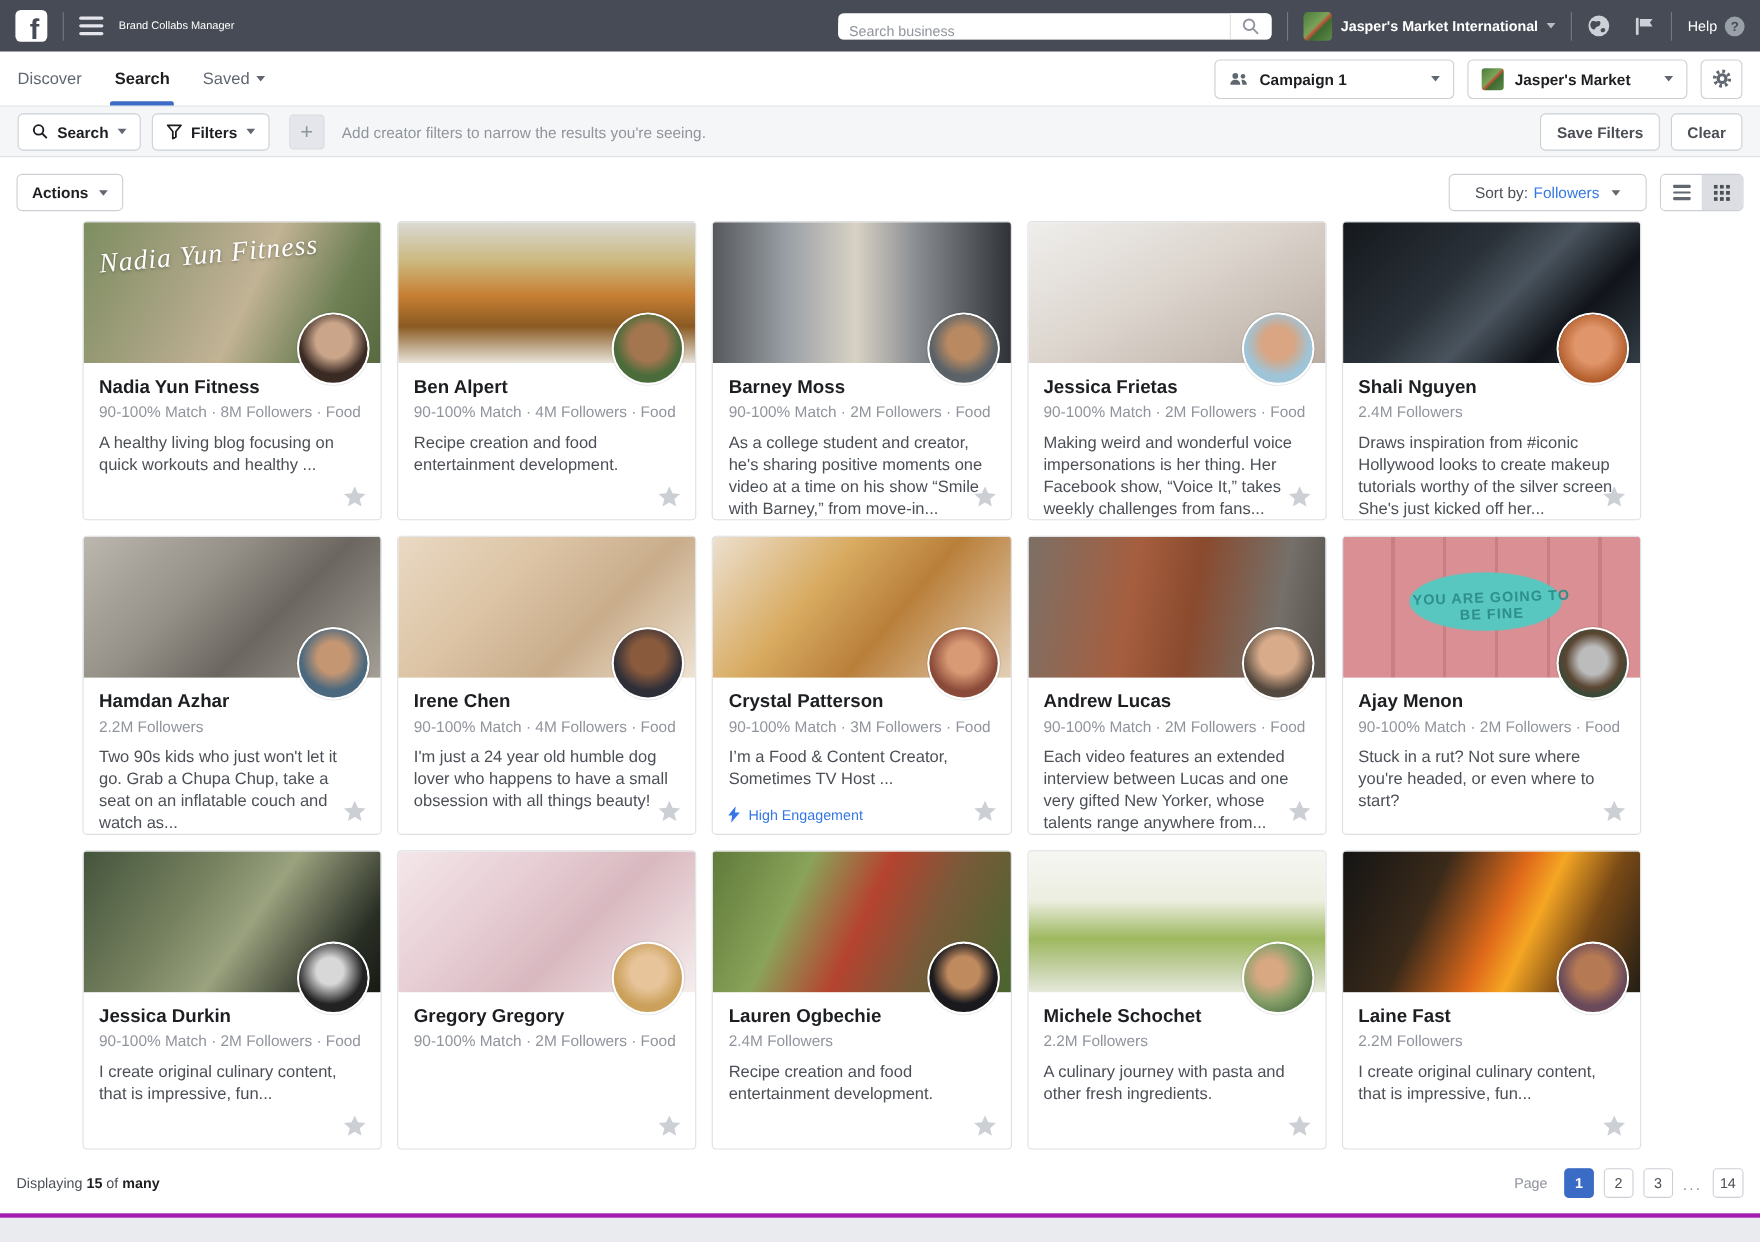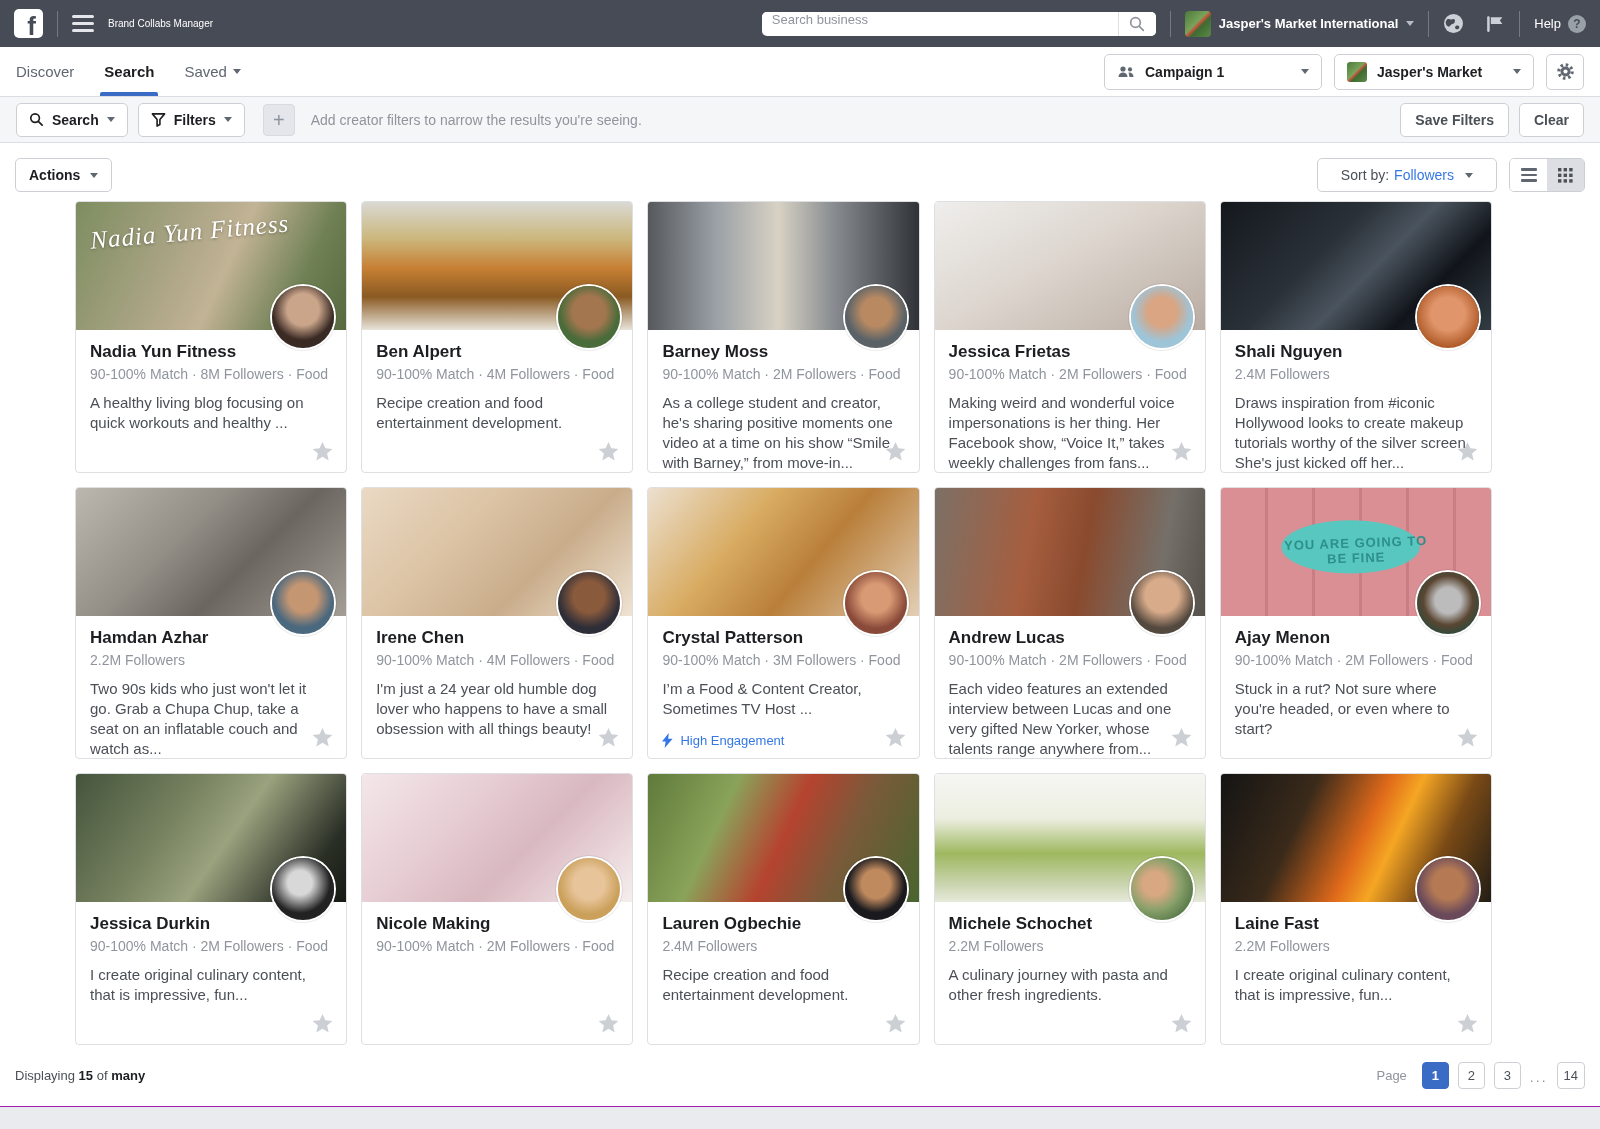--- a/index.html
+++ b/index.html
@@ -9,21 +9,21 @@
   
   .navbar { height:47px; background:#464b55; display:flex; align-items:center; padding:0 14px; }
   .fb-logo { width:29px; height:29px; background:#fff; border-radius:5px; display:flex;
     align-items:flex-end; justify-content:center; overflow:hidden; }
   .fb-logo span { font-weight:bold; font-size:26px; color:#464b55; line-height:0.88; margin-right:-6px; }
   .nav-divider { width:1px; height:26px; background:rgba(255,255,255,.25); margin:0 14px; }
   .hamburger { width:22px; display:flex; flex-direction:column; gap:4px; cursor:pointer; }
   .hamburger i { display:block; height:3px; background:#e4e6eb; border-radius:2px; }
   .app-title { color:#fff; font-size:10px; margin-left:14px; }
   .nav-search { margin-left:auto; width:394px; height:24px; background:#fff; border-radius:5px;
-    display:flex; align-items:flex-start; overflow:hidden; }
+    display:flex; align-items:flex-end; overflow:hidden; }
   .nav-search input { flex:1; border:none; outline:none; font-size:13px; padding:0 10px;
     color:#1c1e21; font-family:inherit; }
   .nav-search input::placeholder { color:#90949c; }
   .nav-search .mag-btn { width:38px; height:100%; border-left:1px solid #dddfe2; display:flex;
     align-items:center; justify-content:center; cursor:pointer; background:#fff; }
   .nav-account { display:flex; align-items:center; gap:8px; cursor:pointer; }
   .nav-avatar { width:26px; height:26px; border-radius:4px;
     background:linear-gradient(135deg,#4a7a3a,#7aa35a 45%,#c5533a 52%,#3f6a32 60%,#5d8a46); }
   .nav-account-name { color:#fff; font-size:13px; font-weight:bold; }
   .caret { width:0; height:0; border-left:4px solid transparent; border-right:4px solid transparent;
@@ -68,21 +68,21 @@
   .plus-btn { width:32px; height:32px; background:#e4e6eb; border:1px solid #d8dade; border-radius:4px;
     color:#8d949e; font-size:20px; display:flex; align-items:center; justify-content:center;
     cursor:pointer; margin:0 6px 0 8px; line-height:1; }
   .filter-hint { color:#90949c; font-size:14px; margin-left:10px; }
   .filterbar-right { margin-left:auto; display:flex; gap:10px; }
   .ghost-btn { height:34px; background:#fff; border:1px solid #ccd0d5; border-radius:5px;
     font-size:14px; font-weight:bold; color:#4b4f56; padding:0 14px; cursor:pointer;
     font-family:inherit; }
 
   
-  .main { background:#fff; height:964px; border-bottom:1px solid #a21caf; position:relative; }
+  .main { background:#fff; height:964px; border-bottom:4px solid #a21caf; position:relative; }
   .toolbar { display:flex; align-items:center; padding:15px 15px 0 15px; height:49px; }
   .actions-btn { height:34px; background:#fff; border:1px solid #ccd0d5; border-radius:5px;
     display:flex; align-items:center; gap:10px; padding:0 13px; font-size:14px; font-weight:bold;
     color:#1c1e21; cursor:pointer; }
   .actions-btn .caret { color:#606770; }
   .toolbar-right { margin-left:auto; display:flex; align-items:center; gap:12px; }
   .sort-btn { height:34px; background:#fff; border:1px solid #ccd0d5; border-radius:5px;
     display:flex; align-items:center; gap:5px; padding:0 23px; font-size:14px; color:#4b4f56;
     cursor:pointer; }
   .sort-btn .sort-value { color:#3578e5; }
@@ -502,21 +502,21 @@
       <path d="M10.5 0l2.9 6.3 7 .7-5.3 4.6 1.6 6.8-6.2-3.6-6.2 3.6 1.6-6.8L.6 7l7-.7z" fill="#ccd0d5"></path>
     </svg>
   </div>
 
   <div class="card">
     <div class="cover cover-12">
       
     </div>
     <div class="avatar av-12"></div>
     <div class="card-body">
-      <div class="creator-name">Nicole Making</div>
+      <div class="creator-name">Gregory Gregory</div>
       <div class="creator-meta">90-100% Match · 2M Followers · Food</div>
       <div class="creator-desc"></div>
 
     </div>
     <svg class="star" width="21" height="20" viewBox="0 0 21 20">
       <path d="M10.5 0l2.9 6.3 7 .7-5.3 4.6 1.6 6.8-6.2-3.6-6.2 3.6 1.6-6.8L.6 7l7-.7z" fill="#ccd0d5"></path>
     </svg>
   </div>
 
   <div class="card">

